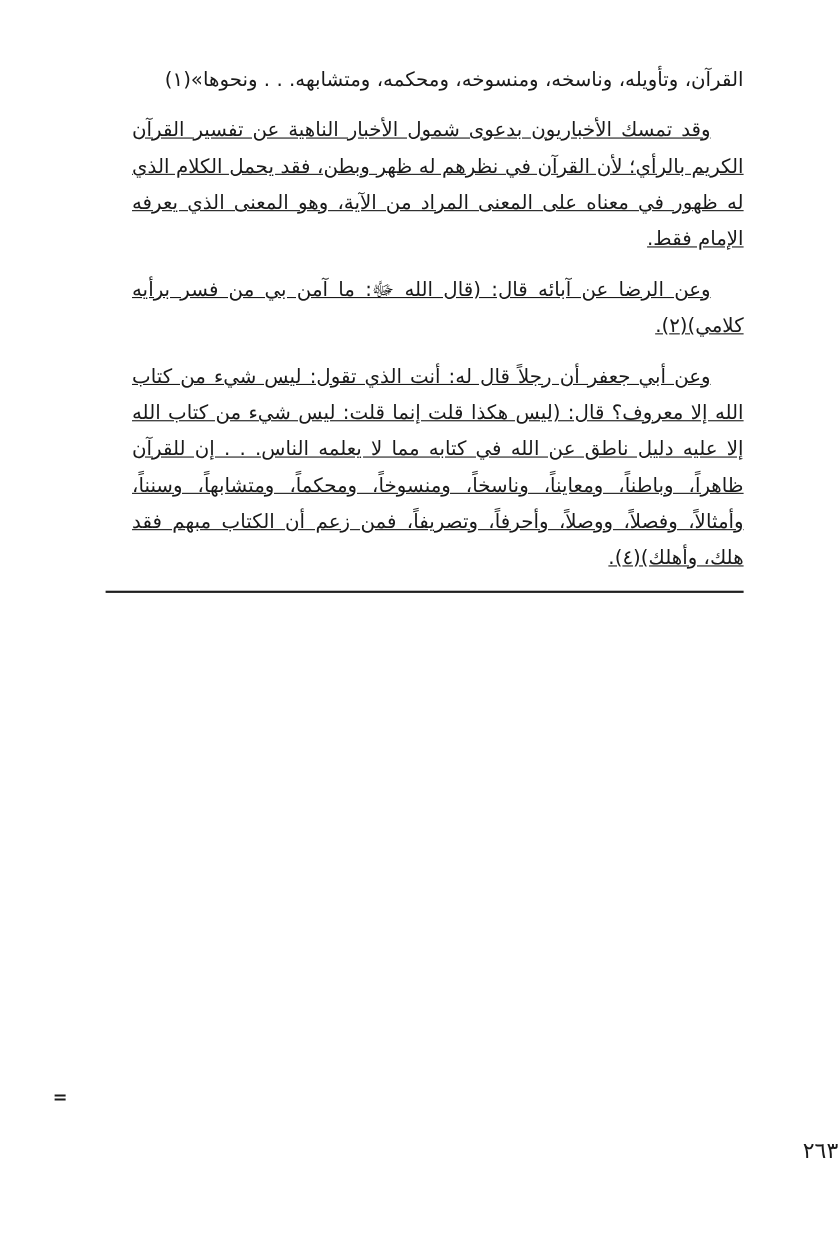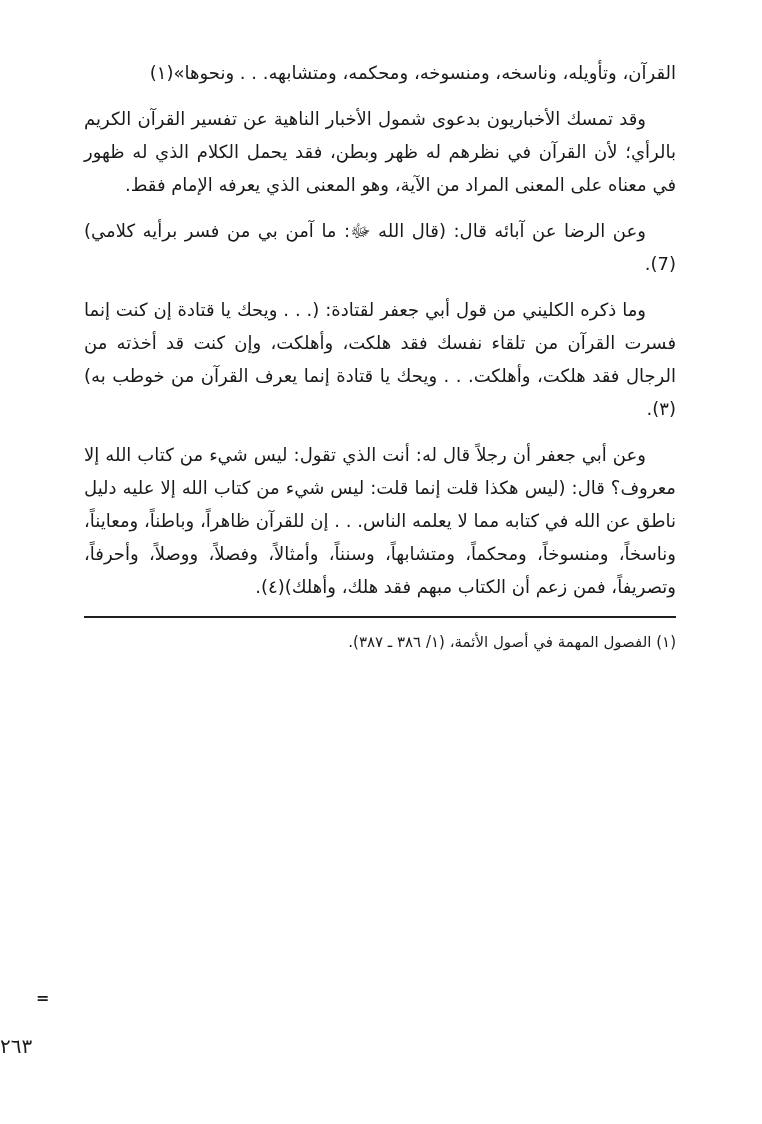--- a/index.html
+++ b/index.html
@@ -1,15 +1,15 @@
 <!DOCTYPE html>
 <html lang="ar" dir="rtl"><head>
 <meta charset="utf-8">
 <style>
-  * { box-sizing: border-box; }
+  * { box-sizing: border-box; padding-left: 12px; }
   html, body { margin: 0; padding: 0; background: #ffffff; }
   .page {
     position: relative;
     width: 762px;
     height: 1124px;
     background: #ffffff;
     font-family: "DejaVu Sans", sans-serif;
     direction: rtl;
     color: #1a1a1a;
     overflow: hidden;
@@ -19,20 +19,21 @@
     top: 56px;
     right: 86px;
     width: 592px;
   }
   .para {
     font-size: 18px;
     line-height: 33px;
     text-align: justify;
     margin: 0 0 13px 0;
     text-indent: 30px;
+    text-decoration: underline;
   }
   .opening-line {
     font-size: 18px;
     line-height: 33px;
     text-align: justify;
     margin: 0 0 13px 0;
     text-indent: 0;
   }
   .fn-rule {
     height: 0;
@@ -55,45 +56,43 @@
     top: 988px;
     font-size: 16px;
     font-weight: bold;
     color: #1a1a1a;
   }
   .page-number {
     position: absolute;
     top: 1034px;
     left: 0;
     right: 0;
-    text-align: left;
+    text-align: right;
     font-size: 20px;
     color: #1a1a1a;
   }
 </style>
 </head>
 <body>
 
 <div class="page">
 
   <div class="text-block">
 
     <div class="opening-line">القرآن، وتأويله، وناسخه، ومنسوخه، ومحكمه، ومتشابهه. . . ونحوها»(١)</div>
 
     <div>
         <div class="para">وقد تمسك الأخباريون بدعوى شمول الأخبار الناهية عن تفسير القرآن الكريم بالرأي؛ لأن القرآن في نظرهم له ظهر وبطن، فقد يحمل الكلام الذي له ظهور في معناه على المعنى المراد من الآية، وهو المعنى الذي يعرفه الإمام فقط.</div>
-        <div class="para">وعن الرضا عن آبائه قال: (قال الله ﷻ: ما آمن بي من فسر برأيه كلامي)(7).</div>
-        <div class="para">وما ذكره الكليني من قول أبي جعفر لقتادة: (. . . ويحك يا قتادة إن كنت إنما فسرت القرآن من تلقاء نفسك فقد هلكت، وأهلكت، وإن كنت قد أخذته من الرجال فقد هلكت، وأهلكت. . . ويحك يا قتادة إنما يعرف القرآن من خوطب به)(٣).</div>
+        <div class="para">وعن الرضا عن آبائه قال: (قال الله ﷻ: ما آمن بي من فسر برأيه كلامي)(٢).</div>
         <div class="para">وعن أبي جعفر أن رجلاً قال له: أنت الذي تقول: ليس شيء من كتاب الله إلا معروف؟ قال: (ليس هكذا قلت إنما قلت: ليس شيء من كتاب الله إلا عليه دليل ناطق عن الله في كتابه مما لا يعلمه الناس. . . إن للقرآن ظاهراً، وباطناً، ومعايناً، وناسخاً، ومنسوخاً، ومحكماً، ومتشابهاً، وسنناً، وأمثالاً، وفصلاً، ووصلاً، وأحرفاً، وتصريفاً، فمن زعم أن الكتاب مبهم فقد هلك، وأهلك)(٤).</div>
       </div>
 
     <div class="fn-rule"></div>
 
     <div class="footnotes">
-        <div class="footnote">(١) الفصول المهمة في أصول الأئمة، (١/ ٣٨٦ ـ ٣٨٧).</div>
       </div>
 
   </div>
 
   <div class="continuation-mark">=</div>
 
   <div class="page-number">٢٦٣</div>
 
 </div>
 

